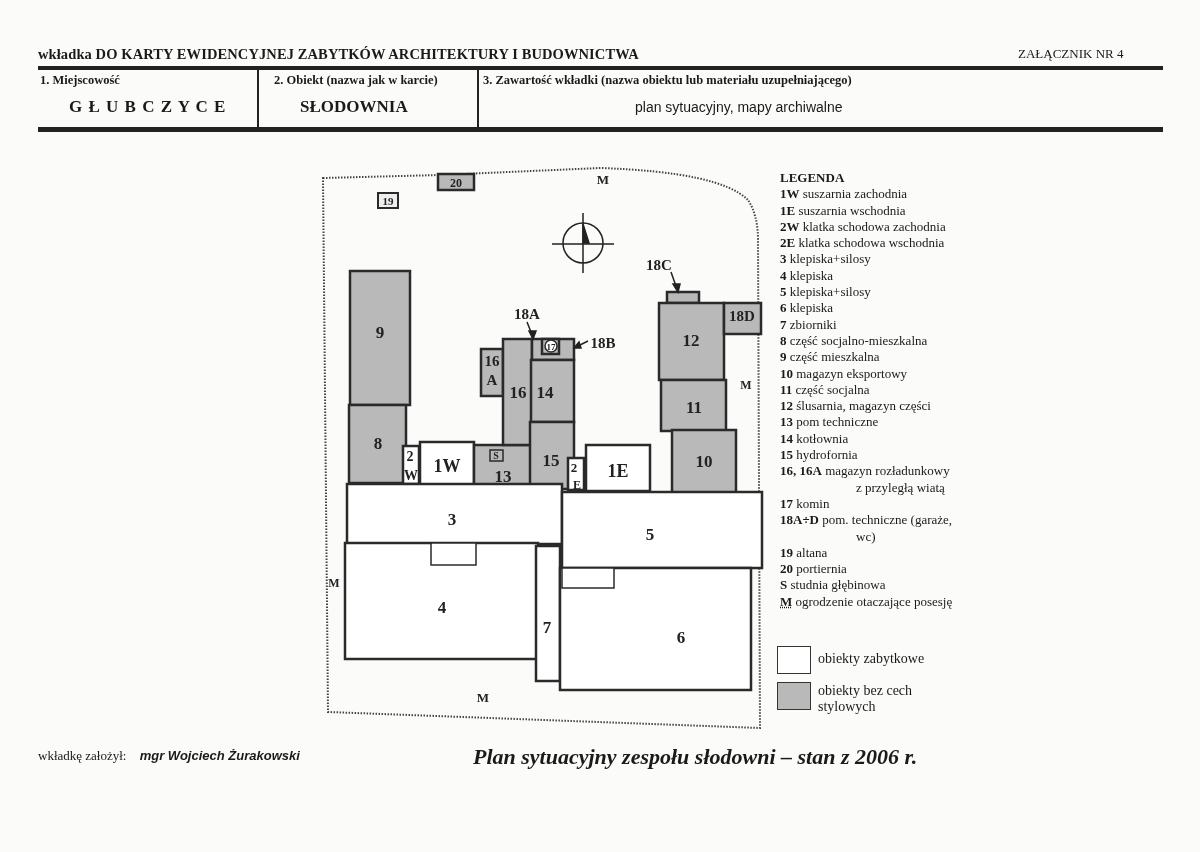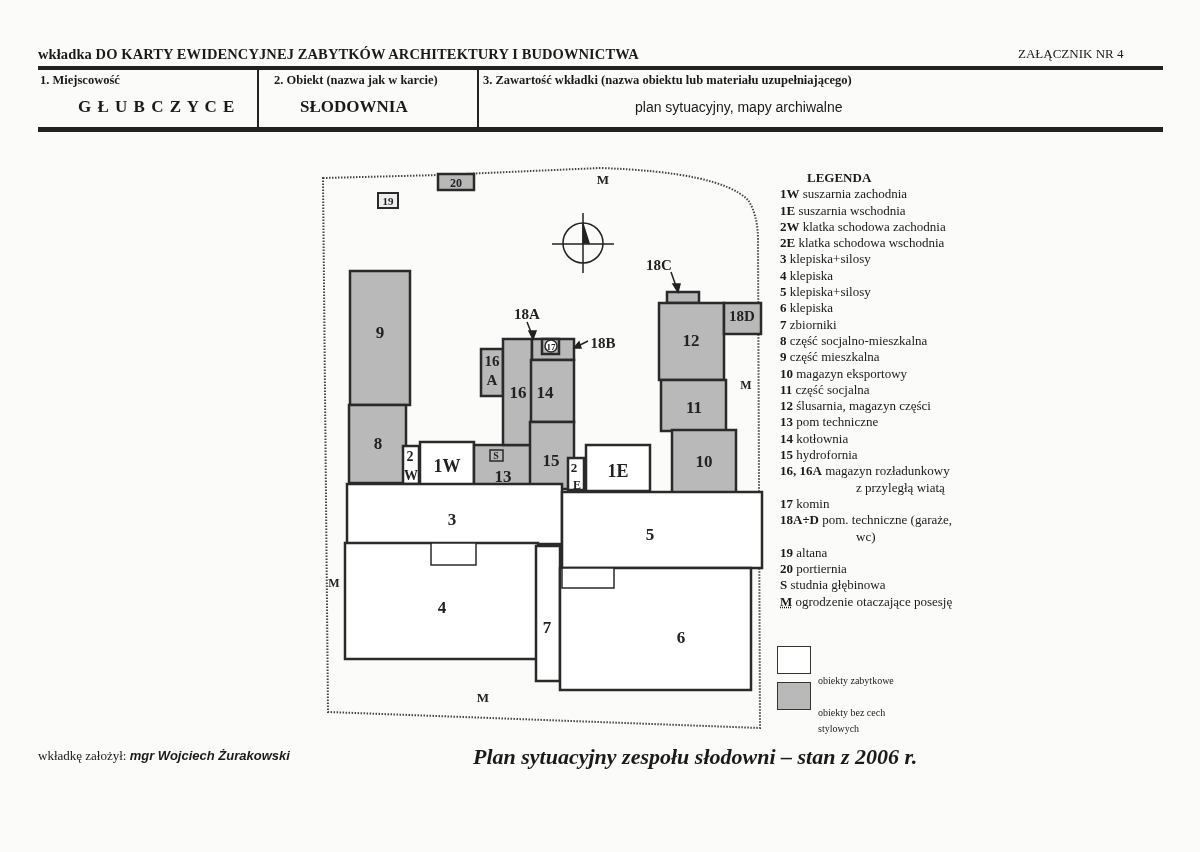--- a/index.html
+++ b/index.html
@@ -9,39 +9,39 @@
   .header-title { left:38px; top:46px; font-size:14.5px; font-weight:bold; letter-spacing:0.1px; }
   .annex { left:1018px; top:46px; font-size:13px; font-weight:normal; }
   .rule-thick { left:38px; width:1125px; height:4px; background:#222; }
   .vline { width:2px; background:#222; top:69px; height:58px; }
   .col-label { font-size:12.5px; font-weight:bold; top:73px; }
   .col-val { font-size:17px; top:97px; }
   .map { left:0; top:0; width:1200px; height:852px; }
   .legend { left:780px; top:170px; font-size:13px; line-height:16.3px; }
   .legend .row b { font-weight:bold; }
   .legend .indent { padding-left:76px; }
-  .legend-title { font-weight:bold;margin-left:27px; }
+  .legend-title { font-weight:bold; }
   .swatch { width:32px; height:26px; border:1.5px solid #333; }
-  .sw-label { font-size:10px; line-height:16px;margin-top:22px; }
+  .sw-label { font-size:14px; line-height:16px; }
   .footer-left { left:38px; top:747px; font-size:13px; line-height:17px; }
-  .footer-left .it { font-family:"Liberation Sans", sans-serif; font-style:italic; font-weight:bold; }
+  .footer-left .it { font-family:"Liberation Sans", sans-serif; font-style:italic; font-weight:bold;margin-left:10px; }
   .caption { left:473px; top:744px; font-size:22px; font-style:italic; font-weight:bold; }
 </style>
 </head>
 <body>
 
 <div class="abs header-title">wkładka DO KARTY EWIDENCYJNEJ ZABYTKÓW ARCHITEKTURY I BUDOWNICTWA</div>
 <div class="abs annex">ZAŁĄCZNIK NR 4</div>
 <div class="abs rule-thick" style="top:66px;"></div>
 <div class="abs vline" style="left:257px;"></div>
 <div class="abs vline" style="left:477px;"></div>
 <div class="abs rule-thick" style="top:127px; height:5px;"></div>
 
 <div class="abs col-label" style="left:40px;">1. Miejscowość</div>
-<div class="abs col-val" style="left:78px; font-weight:bold; letter-spacing:1px;">G Ł U B C Z Y C E</div>
+<div class="abs col-val" style="left:69px; font-weight:bold; letter-spacing:1px;">G Ł U B C Z Y C E</div>
 <div class="abs col-label" style="left:262px;margin-left:12px;">2. Obiekt (nazwa jak w karcie)</div>
 <div class="abs col-val" style="left:300px; font-weight:bold;">SŁODOWNIA</div>
 <div class="abs col-label" style="left:483px;">3. Zawartość wkładki (nazwa obiektu lub materiału uzupełniającego)</div>
 <div class="abs col-val" style="left:635px; font-family:'Liberation Sans',sans-serif; font-size:14px; top:99px;">plan sytuacyjny, mapy archiwalne</div>
 
 <svg class="abs map" width="1200" height="852" viewBox="0 0 1200 852" font-family="Liberation Serif, serif" font-weight="bold" fill="none">
 
   <path d="M323,178 L440,175 L600,168 Q720,172 748,200 Q758,215 758,240 L760,728 L328,712 L323,178 Z" stroke="#444" stroke-width="2" stroke-dasharray="1.5,1.5" fill="none"></path>
 
   <g stroke="#2a2a2a" stroke-width="2.5">

